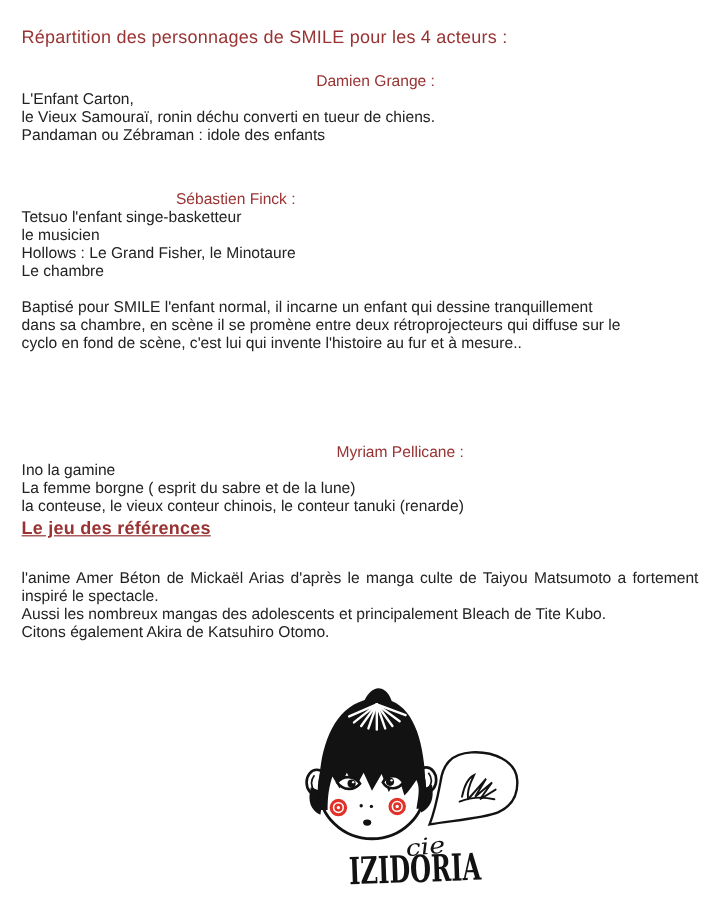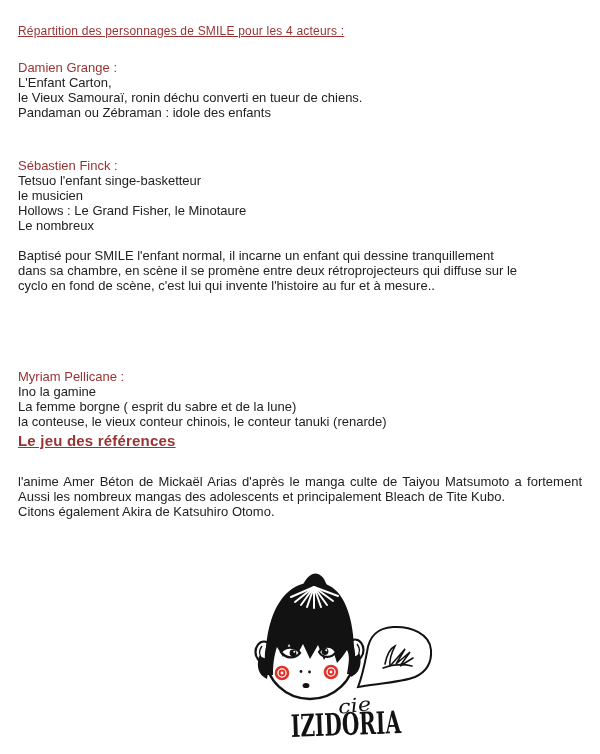--- a/index.html
+++ b/index.html
@@ -8,34 +8,34 @@
     width: 600px;
     height: 754px;
     background: var(--bg, #ffffff);
     font-family: "Liberation Sans", sans-serif;
     color: var(--body-text, #222222);
     overflow: hidden;
   }
   .abs { position: absolute; left: 18px; }
   .doc-title {
     top: 23px;
-    font-size: 12px;
+    font-size: 15px;
     line-height: 17px;
     color: var(--heading-red, #993333);
-    text-decoration: underline;
     letter-spacing: 0.2px;
     white-space: nowrap;
   }
   .cast-section {
     font-size: 13px;
     line-height: 15px;
     white-space: nowrap;
   }
   .cast-section .actor {
     color: var(--heading-red, #993333);
+    text-align: right;
   }
   .sec-damien   { top: 60px; }
   .sec-sebastien{ top: 158px; }
   .sec-florent  { top: 248px; }
   .sec-myriam   { top: 336px; margin-top: 33px; }
   .refs-heading {
     top: 410px;
     font-size: 15px;
     line-height: 18px;
     font-weight: bold;
@@ -78,40 +78,41 @@
     <div>L'Enfant Carton,</div>
     <div>le Vieux Samouraï, ronin déchu converti en tueur de chiens.</div>
     <div>Pandaman ou Zébraman : idole des enfants</div>
   </div>
 
   <div class="abs cast-section sec-sebastien">
     <div class="actor">Sébastien Finck :</div>
     <div>Tetsuo l'enfant singe-basketteur</div>
     <div>le musicien</div>
     <div>Hollows : Le Grand Fisher, le Minotaure</div>
-    <div>Le nombreux</div>
+    <div>Le chambre</div>
   </div>
 
   <div class="abs cast-section sec-florent">
     <div>Baptisé pour SMILE l'enfant normal, il incarne un enfant qui dessine tranquillement</div>
     <div>dans sa chambre, en scène il se promène entre deux rétroprojecteurs qui diffuse sur le</div>
     <div>cyclo en fond de scène, c'est lui qui invente l'histoire au fur et à mesure..</div>
   </div>
 
   <div class="abs cast-section sec-myriam">
     <div class="actor">Myriam Pellicane :</div>
     <div>Ino la gamine</div>
     <div>La femme borgne ( esprit du sabre et de la lune)</div>
     <div>la conteuse, le vieux conteur chinois, le conteur tanuki (renarde)</div>
   </div>
 
   <div class="abs refs-heading">Le jeu des références</div>
 
   <div class="abs refs-paragraph">
     <div class="line justified">l'anime Amer Béton de Mickaël Arias d'après le manga culte de Taiyou Matsumoto a fortement</div>
+    <div class="line">inspiré le spectacle.</div>
     <div class="line">Aussi les nombreux mangas des adolescents et principalement Bleach de Tite Kubo.</div>
     <div class="line">Citons également Akira de Katsuhiro Otomo.</div>
   </div>
 
   <svg class="illustration" viewBox="0 0 210 182">
 
     <g>
       <ellipse cx="29" cy="80" rx="8.5" ry="10.5" fill="#ffffff" stroke="#121212" stroke-width="2.2"></ellipse>
       <ellipse cx="120" cy="78" rx="8.5" ry="10.5" fill="#ffffff" stroke="#121212" stroke-width="2.2"></ellipse>
     </g>

